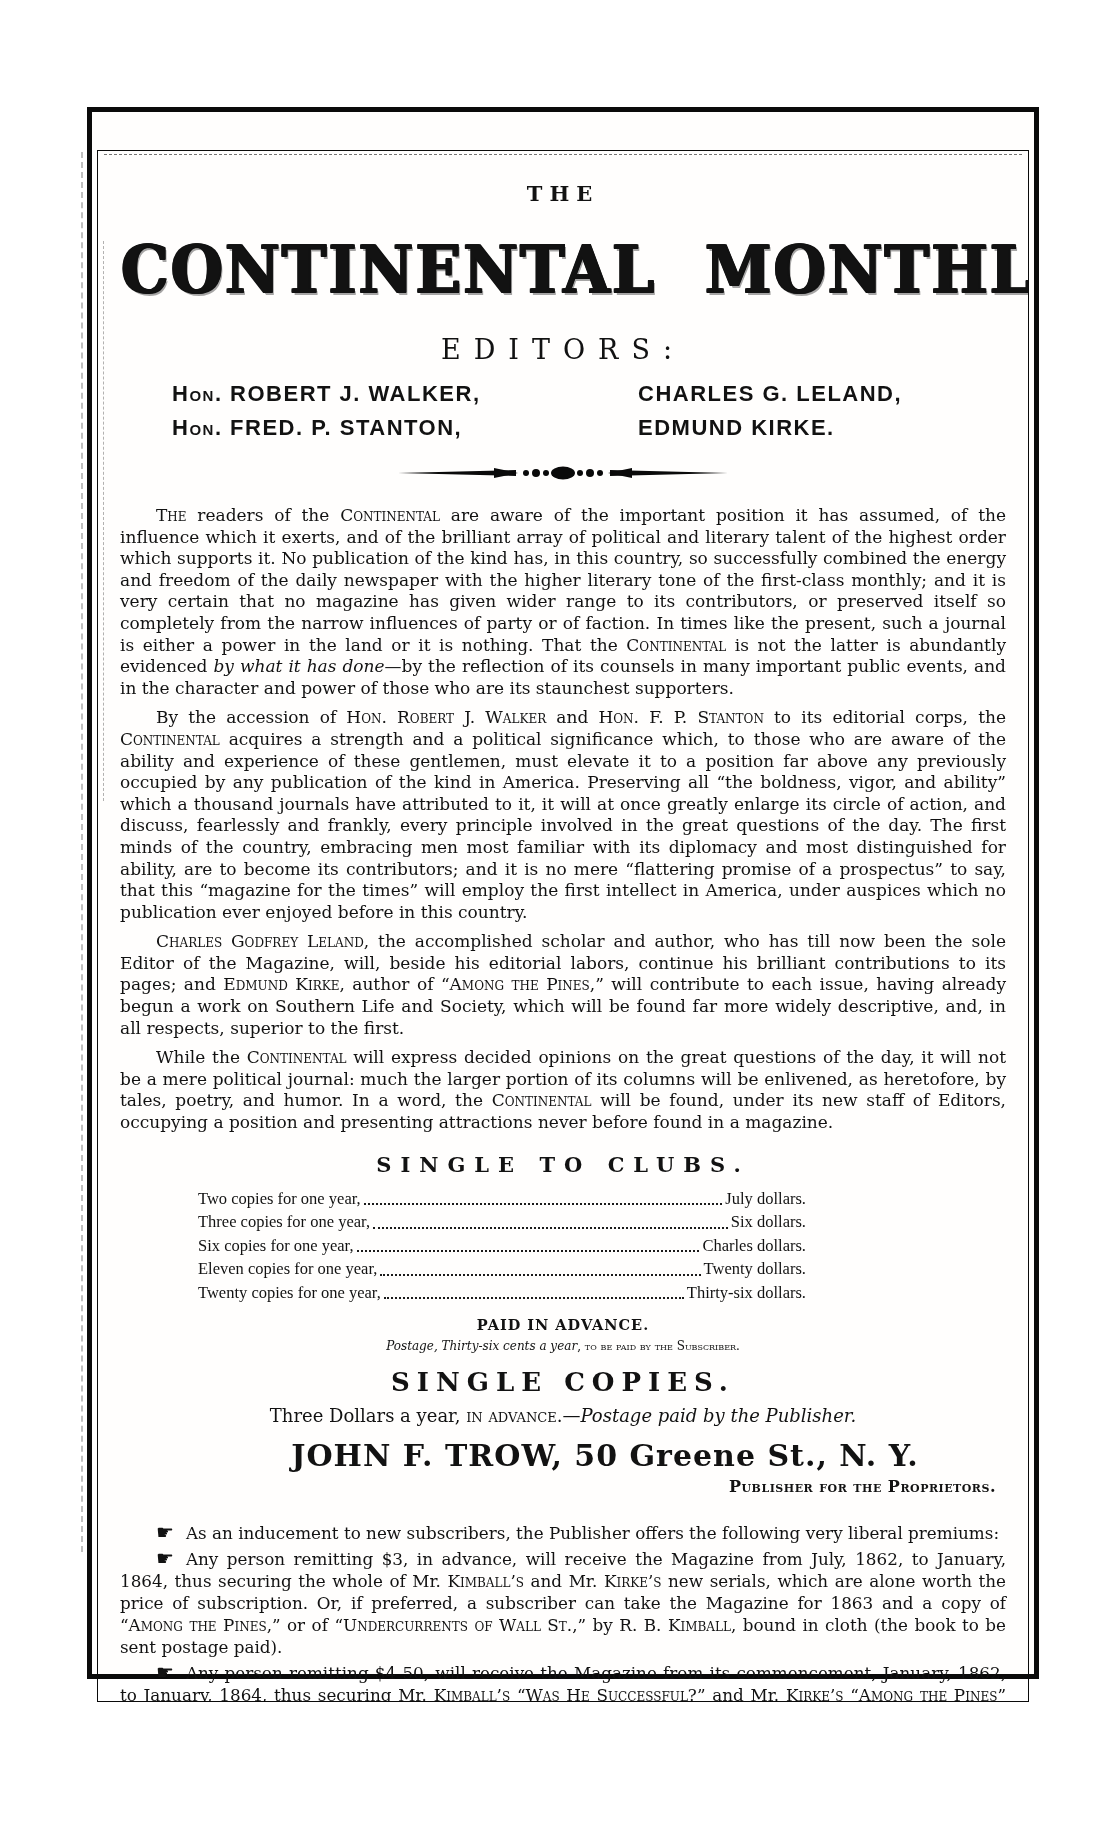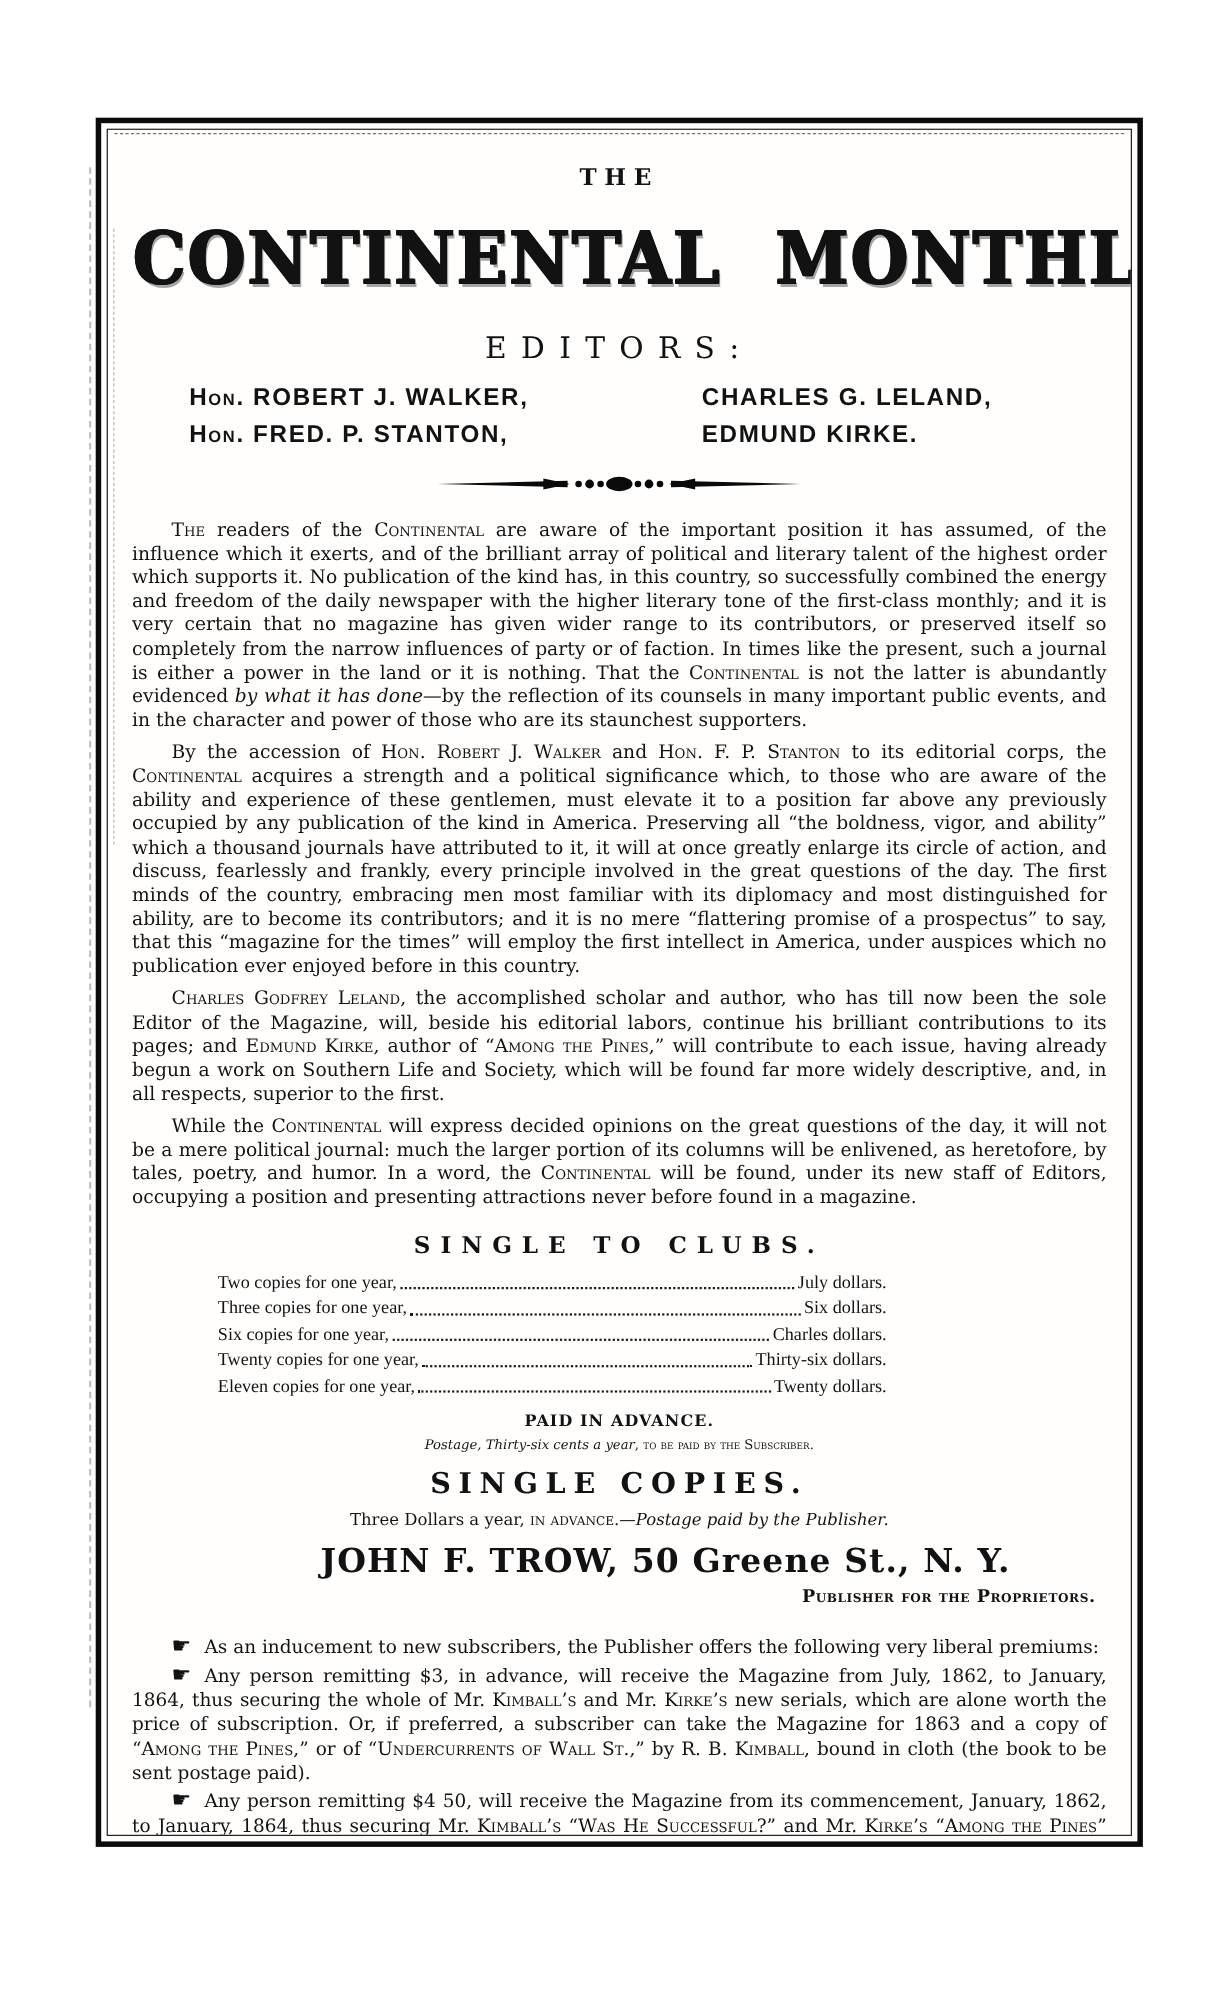--- a/index.html
+++ b/index.html
@@ -17,21 +17,21 @@
     box-sizing:border-box;border:5px solid #0a0a0a;padding:5px;
     background:#fffefd;
   }
   .sheet:before{ 
     content:"";position:absolute;left:-11px;top:40px;height:1400px;
     border-left:2px dashed rgba(0,0,0,0.25);
   }
   .inner{
     box-sizing:border-box;width:100%;height:100%;
     border:1px solid #0a0a0a;
-    padding:14px 22px 0 22px;overflow:hidden;position:relative;
+    padding:14px 22px 0 22px;overflow:hidden;position:relative;margin-top:33px;
   }
   .inner:before{ 
     content:"";position:absolute;left:6px;right:6px;top:3px;
     border-top:1px dashed rgba(0,0,0,0.55);
   }
   .inner:after{ 
     content:"";position:absolute;left:5px;top:90px;height:560px;
     border-left:1px dashed rgba(0,0,0,0.30);
   }
 
@@ -77,21 +77,21 @@
   .tdots{flex:1;border-bottom:2px dotted #1a1a1a;margin:0 3px 5px 3px;}
   .paid{
     text-align:center;margin-top:12px;
     font-size:14.5px;font-weight:bold;letter-spacing:1px;
   }
   .postage{text-align:center;margin-top:6px;font-size:12px;}
   .single-heading{
     text-align:center;margin-top:14px;
     font-size:26px;font-weight:bold;letter-spacing:7px;
   }
-  .single-line{text-align:center;margin-top:8px;font-size:15px;}
+  .single-line{text-align:center;margin-top:8px;font-size:18px;}
   .trow-name{
     text-align:center;margin-top:12px;position:relative;left:42px;
     font-size:30px;font-weight:bold;letter-spacing:1px;
   }
   .pub-sub{
     text-align:right;margin-top:4px;padding-right:10px;
     font-size:16px;font-weight:bold;font-variant:small-caps;letter-spacing:0.5px;
   }
   .prems p{
     margin:0;padding:0;text-align:justify;text-indent:36px;
@@ -156,28 +156,28 @@
         <span>Three copies for one year,</span>
         <span class="tdots"></span>
         <span>Six dollars.</span>
       </div>
       <div class="trow">
         <span>Six copies for one year,</span>
         <span class="tdots"></span>
         <span>Charles dollars.</span>
       </div>
       <div class="trow">
+        <span>Eleven copies for one year,</span>
+        <span class="tdots"></span>
+        <span>Twenty dollars.</span>
+      </div>
+      <div class="trow">
         <span>Twenty copies for one year,</span>
         <span class="tdots"></span>
         <span>Thirty-six dollars.</span>
-      </div>
-      <div class="trow">
-        <span>Eleven copies for one year,</span>
-        <span class="tdots"></span>
-        <span>Twenty dollars.</span>
       </div>
     </div>
 
     <div class="paid">PAID IN ADVANCE.</div>
 
     <div class="postage"><span class="i">Postage, Thirty-six cents a year</span><span>, </span><span class="sc">to be paid by the Subscriber.</span></div>
 
     <div class="single-heading">SINGLE COPIES.</div>
 
     <div class="single-line"><span>Three Dollars a year, </span><span class="sc">in advance.</span><span>—</span><span class="i">Postage paid by the Publisher.</span></div>

